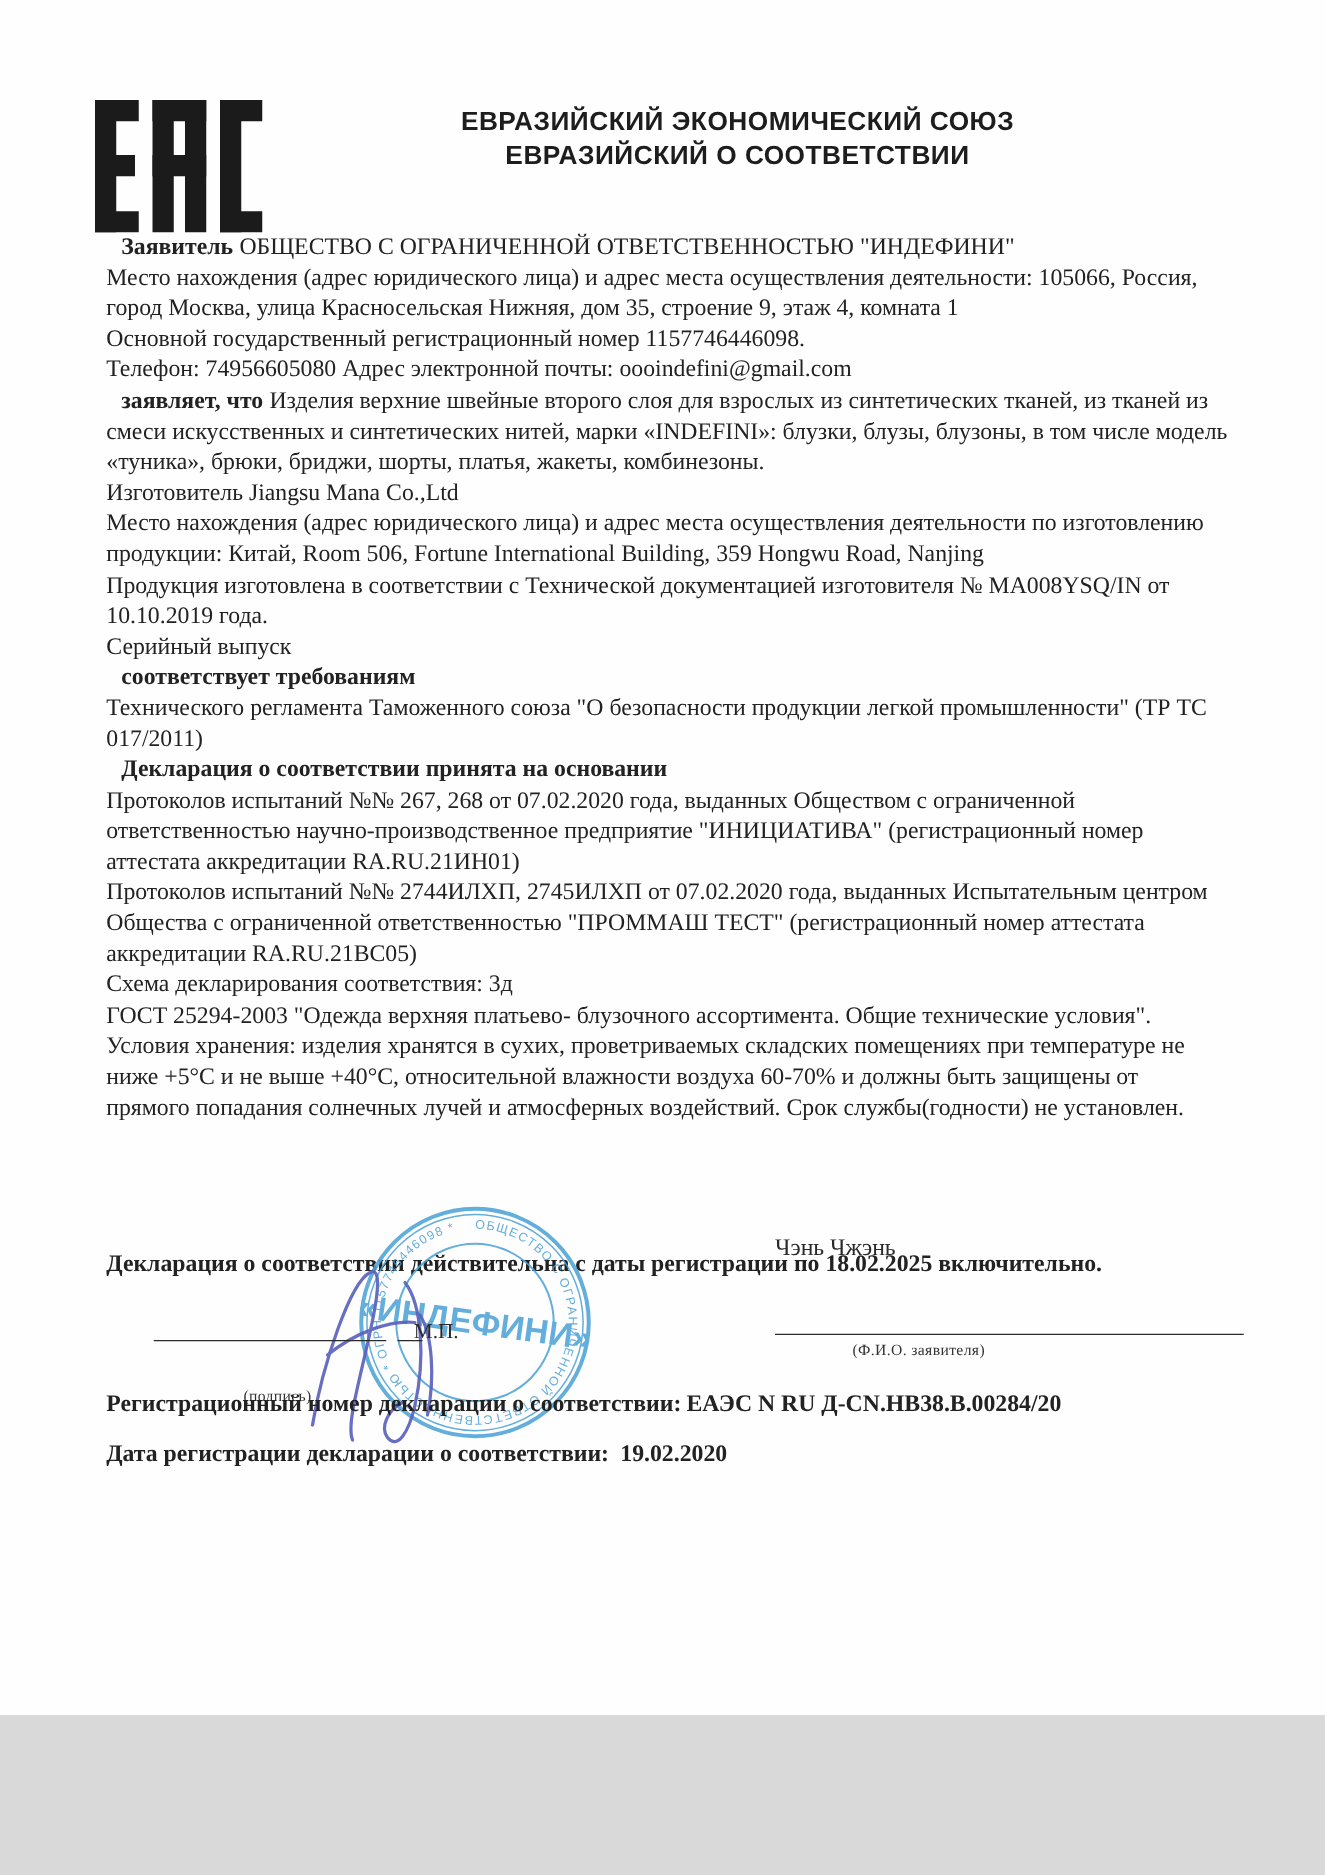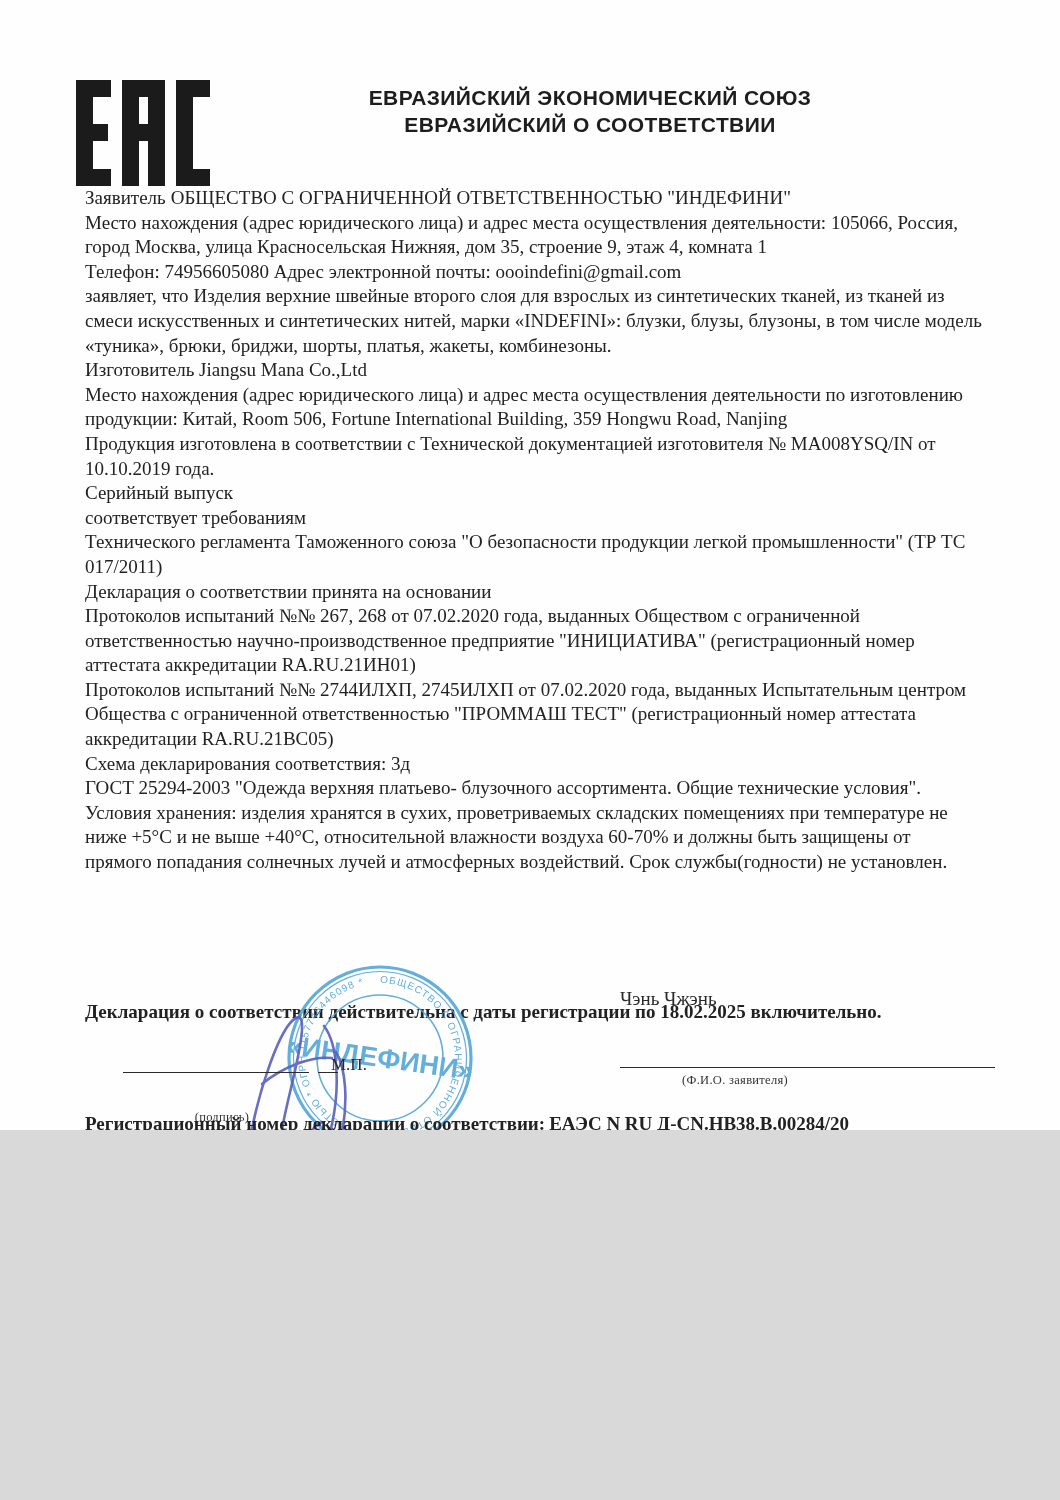--- a/index.html
+++ b/index.html
@@ -1,18 +1,18 @@
 <!DOCTYPE html>
 <html lang="ru"><head>
 <meta charset="utf-8">
 <style>
   html,body{margin:0;padding:0;background:#d9d9d9;}
   .page{
     position:relative;
-    width:1060px;height:1130px;
+    width:1060px;height:1372px;
     margin:0 auto;
     background:#fefefe;
     font-family:"Liberation Serif", serif;
     color:#222;
     overflow:hidden;
   }
   
   .eac-logo{position:absolute;left:76px;top:80px;}
   
   .doc-title{
@@ -21,21 +21,21 @@
     font-family:"Liberation Sans", sans-serif;
     font-weight:bold;font-size:21px;line-height:27px;letter-spacing:.4px;
     color:#1d1d1d;
   }
   
   .body-text{
     position:absolute;left:85px;top:186px;width:897px;
     font-size:19px;line-height:24.6px;
   }
   .body-text p{margin:0;}
-  b.lead{font-weight:normal;}
+  b.lead{font-weight:bold;margin-left:12px;}
   b.lead:not(:empty){padding-right:5px;}
   .validity{
     position:absolute;left:85px;top:1000px;width:900px;
     font-size:19px;line-height:24px;font-weight:bold;
   }
   
   .sig-line{position:absolute;border-top:1.6px solid #2b2b2b;height:0;}
   .sig-line.left{left:123px;top:1072px;width:186px;}
   .sig-line.dash{left:318px;top:1072px;width:20px;}
   .sig-line.right{left:620px;top:1067px;width:375px;}
@@ -86,20 +86,21 @@
   </svg>
 
   <div class="doc-title">
     <div>ЕВРАЗИЙСКИЙ ЭКОНОМИЧЕСКИЙ СОЮЗ</div>
     <div>ЕВРАЗИЙСКИЙ О СООТВЕТСТВИИ</div>
   </div>
 
   <div class="body-text">
     <p><b class="lead">Заявитель</b><span>ОБЩЕСТВО С ОГРАНИЧЕННОЙ ОТВЕТСТВЕННОСТЬЮ "ИНДЕФИНИ"</span></p>
     <p><span>Место нахождения (адрес юридического лица) и адрес места осуществления деятельности: 105066, Россия, город Москва, улица Красносельская Нижняя, дом 35, строение 9, этаж 4, комната 1</span></p>
+    <p><span>Основной государственный регистрационный номер 1157746446098.</span></p>
     <p><span>Телефон: 74956605080 Адрес электронной почты: oooindefini@gmail.com</span></p>
     <p><b class="lead">заявляет, что</b><span>Изделия верхние швейные второго слоя для взрослых из синтетических тканей, из тканей из смеси искусственных и синтетических нитей, марки «INDEFINI»: блузки, блузы, блузоны, в том числе модель «туника», брюки, бриджи, шорты, платья, жакеты, комбинезоны.</span></p>
     <p><span>Изготовитель Jiangsu Mana Co.,Ltd</span></p>
     <p><span>Место нахождения (адрес юридического лица) и адрес места осуществления деятельности по изготовлению продукции: Китай, Room 506, Fortune International Building, 359 Hongwu Road, Nanjing</span></p>
     <p><span>Продукция изготовлена в соответствии с Технической документацией изготовителя № МА008YSQ/IN от 10.10.2019 года.</span></p>
     <p><span>Серийный выпуск</span></p>
     <p><b class="lead">соответствует требованиям</b></p>
     <p><span>Технического регламента Таможенного союза "О безопасности продукции легкой промышленности" (ТР ТС 017/2011)</span></p>
     <p><b class="lead">Декларация о соответствии принята на основании</b></p>
     <p><span>Протоколов испытаний №№ 267, 268 от 07.02.2020 года, выданных Обществом с ограниченной ответственностью научно-производственное предприятие "ИНИЦИАТИВА" (регистрационный номер аттестата аккредитации RA.RU.21ИН01)</span></p>

